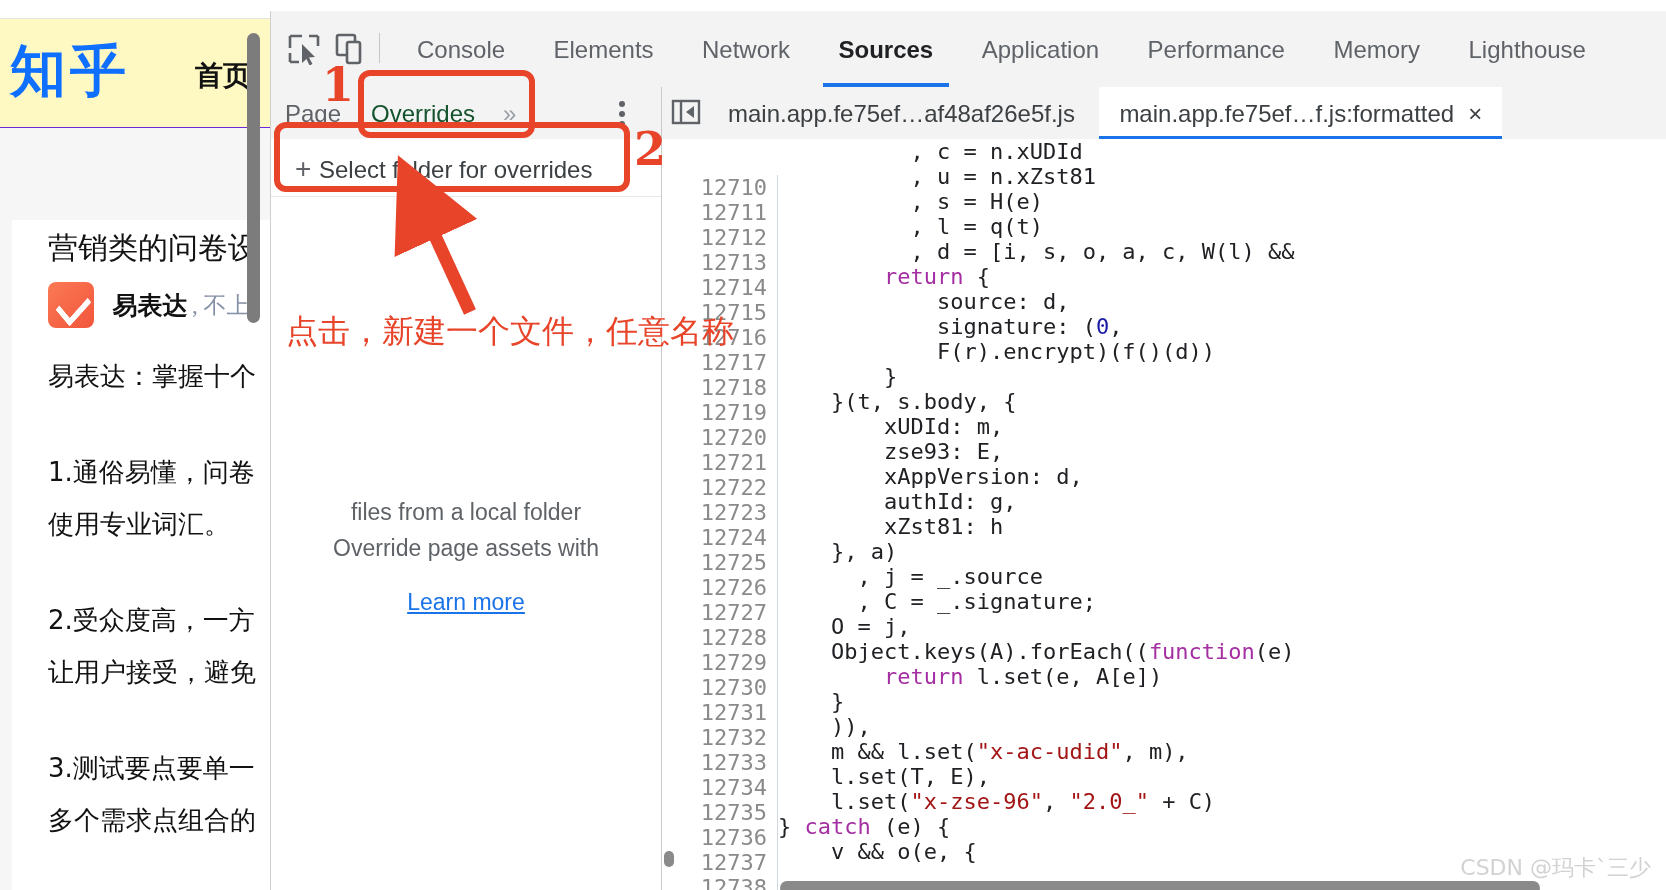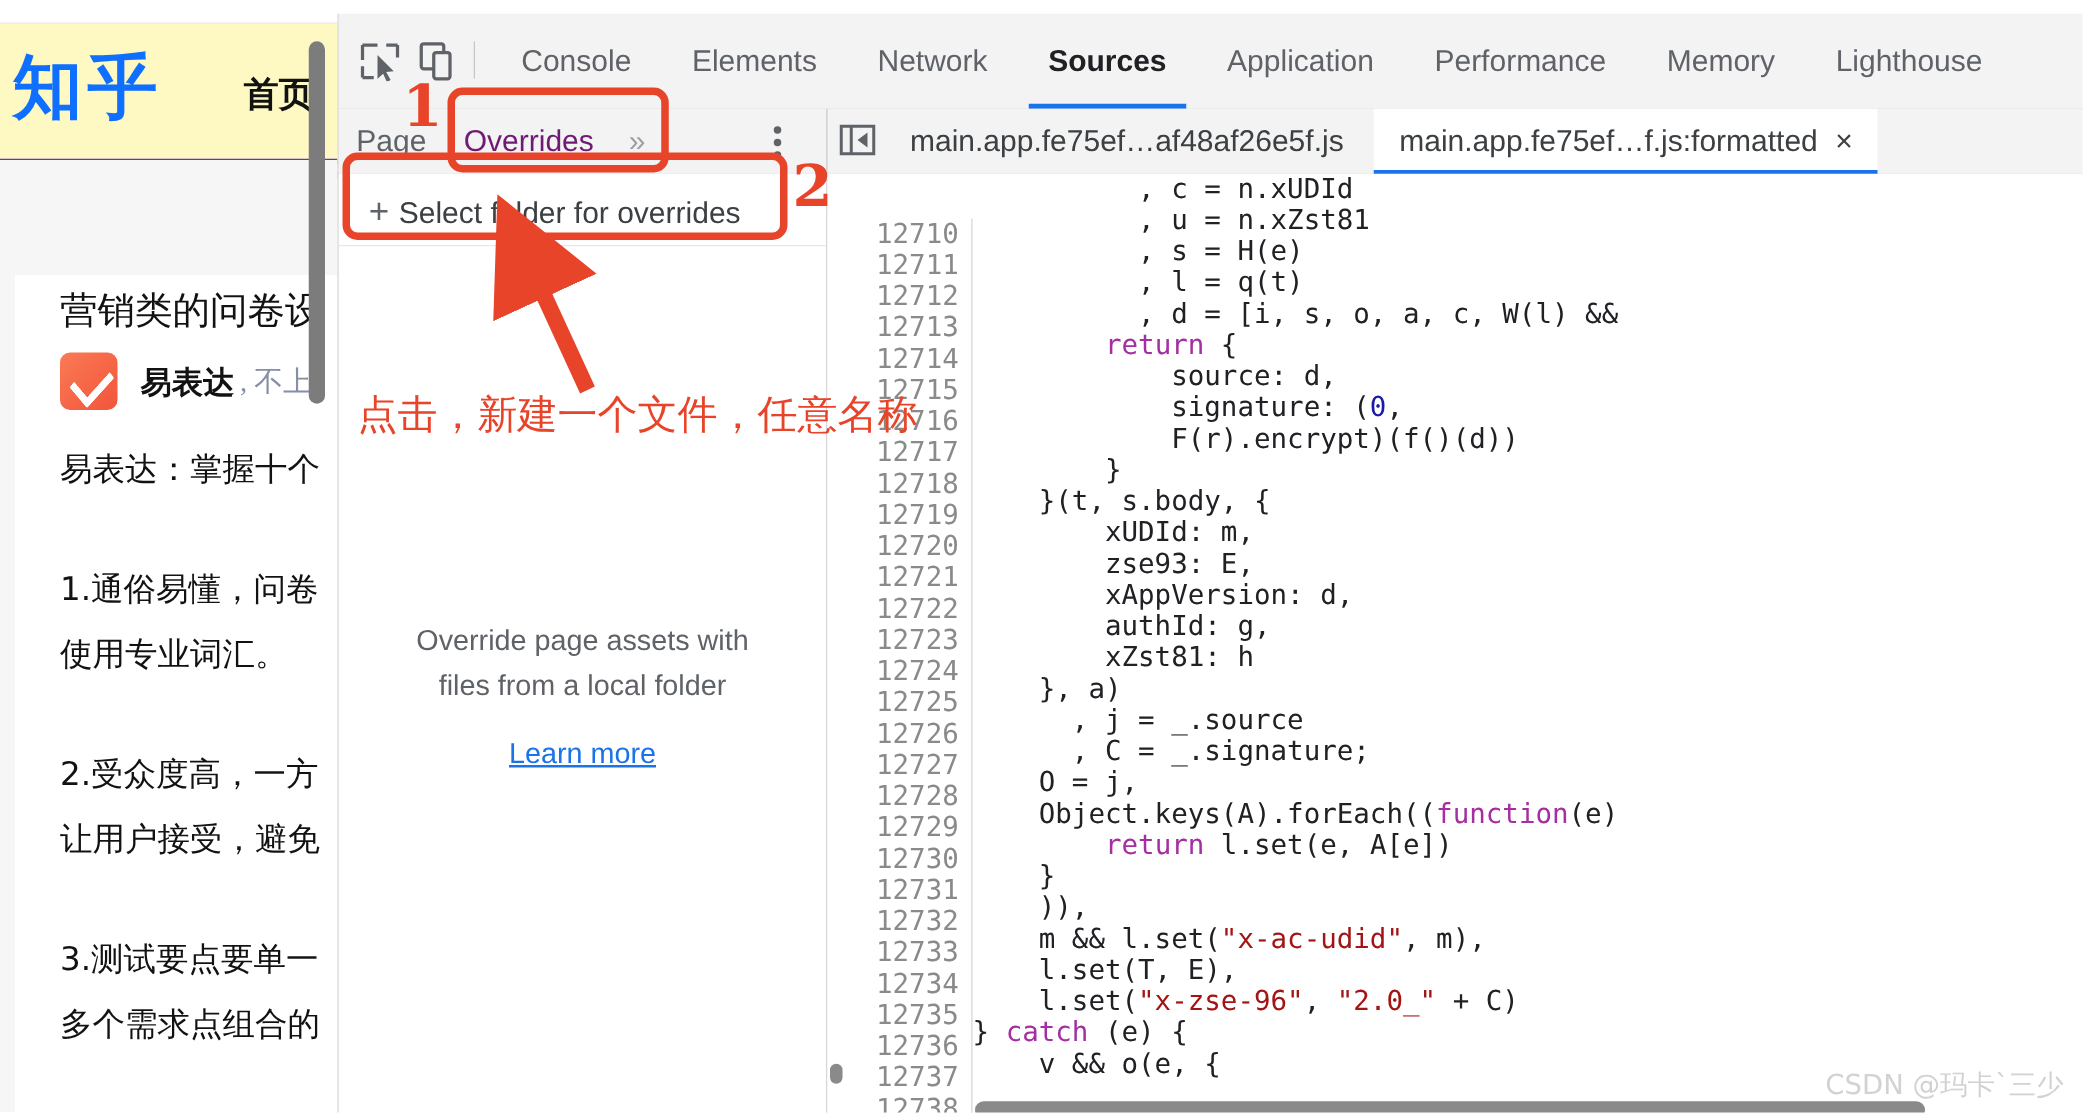--- a/index.html
+++ b/index.html
@@ -101,21 +101,21 @@
   .dt-tab.active{color:#202124;font-weight:600;}
   .dt-tab.active::after{
     content:"";position:absolute;left:6px;right:6px;bottom:0;height:4px;background:#1a73e8;
   }
 
   
   .dt-row2{position:absolute;left:0;top:76px;width:1396px;height:52px;background:#f3f3f3;border-bottom:1px solid #cacaca;}
   .nav-pane-head{position:absolute;left:0;top:0;width:390px;height:52px;}
   .nav-tab{position:absolute;top:0;height:52px;line-height:54px;font-size:24px;color:#5f6368;cursor:pointer;}
   .nav-tab-page{left:14px;}
-  .nav-tab-overrides{left:100px;color:#701a75;}
+  .nav-tab-overrides{left:100px;color:#14532d;}
   .nav-more{position:absolute;left:232px;top:0;height:52px;line-height:54px;font-size:24px;color:#9aa0a6;cursor:pointer;}
   .nav-kebab{position:absolute;left:348px;top:14px;width:6px;height:26px;cursor:pointer;}
   .nav-kebab i{display:block;width:6px;height:6px;border-radius:50%;background:#5f6368;margin-bottom:4px;}
   .row2-divider{position:absolute;left:390px;top:0;width:1px;height:52px;background:#cacaca;}
 
   .editor-tabs{position:absolute;left:391px;top:0;height:52px;}
   .panel-collapse{
     position:absolute;left:8px;top:10px;width:34px;height:30px;cursor:pointer;
   }
   .etab{
@@ -283,22 +283,22 @@
           </svg>
         </span>
         <span class="etab" style="margin-left:46px">main.app.fe75ef…af48af26e5f.js</span>
         <span class="etab active"><span>main.app.fe75ef…f.js:formatted</span><span class="close-x">×</span></span>
       </div>
     </div>
 
     <div class="nav-body">
       <div class="select-folder-row"><span class="plus-glyph">+</span><span>Select folder for overrides</span></div>
       <div class="override-blurb">
+        <div>files from a local folder</div>
         <div>Override page assets with</div>
-        <div>files from a local folder</div>
       </div>
       <div class="learn-more">Learn more</div>
     </div>
 
     <div class="editor">
       <div class="gutter" id="gutter">
           <div class="ln">12710</div>
           <div class="ln">12711</div>
           <div class="ln">12712</div>
           <div class="ln">12713</div>

